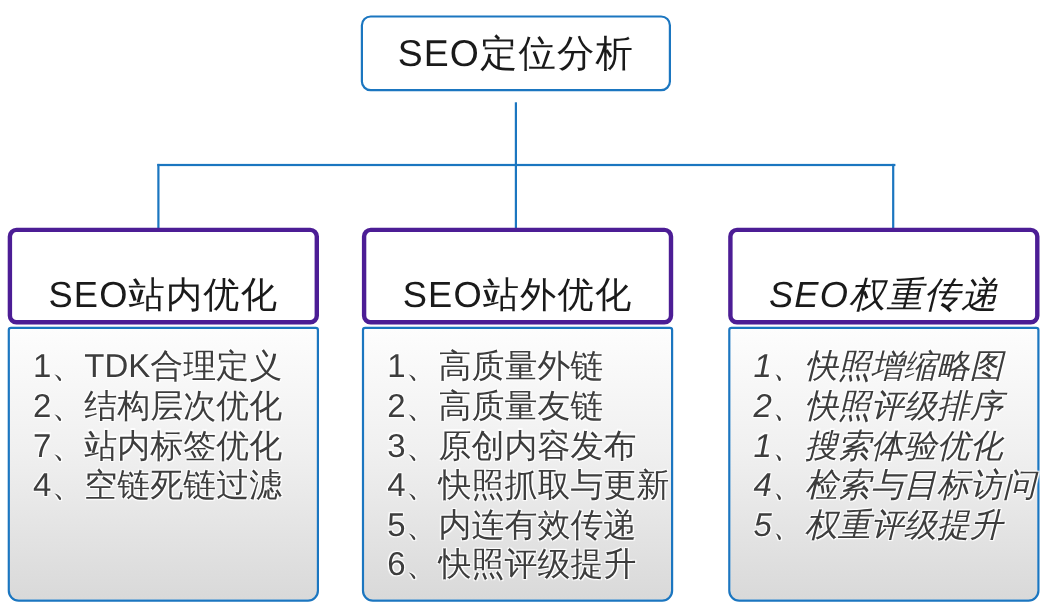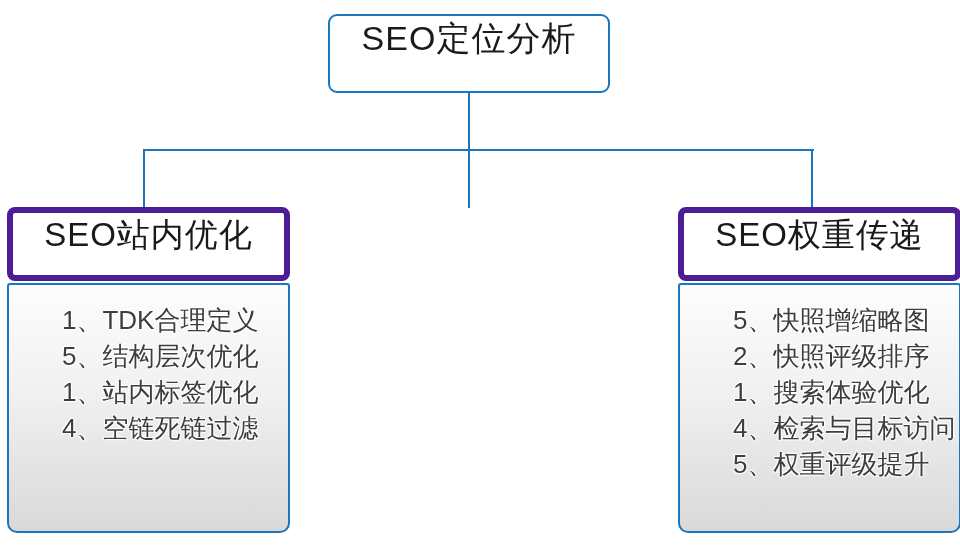--- a/index.html
+++ b/index.html
@@ -12,26 +12,27 @@
     position: relative;
     width: 960px;
     height: 550px;
     background: #ffffff;
     overflow: hidden;
   }
   
   .root-box {
     position: absolute;
     left: 328px; top: 14px;
-    width: 282px; height: 79px;
+    width: 282px; height: 69px;
     box-sizing: border-box;
     background: #ffffff;
     border: 2px solid #1b76c0;
     border-radius: 9px;
     display: flex;
+    align-items: center;
     justify-content: center;
     font-size: 34px;
     color: #1a1a1a;
     letter-spacing: 1px;
   }
   
   .line {
     position: absolute;
     background: #1b76c0;
   }
@@ -41,51 +42,50 @@
   .line-drop-m    { left: 468px; top: 149px; width: 2px;   height: 59px; }
   .line-drop-r    { left: 811px; top: 149px; width: 2px;   height: 59px; }
   
   .col {
     position: absolute;
     top: 207px;
     width: 283px;
   }
   .col-1 { left: 7px; }
   .col-2 { left: 329px; }
-  .col-3 { left: 678px; }
+  .col-3 { left: 662px; font-style: italic; }
   .col-header {
     box-sizing: border-box;
-    width: 283px; height: 74px;
+    width: 283px; height: 88px;
     background: #ffffff;
-    border: 6px solid #4c1d95;
+    border: 4px solid #4c1d95;
     border-radius: 8px;
     display: flex;
-    align-items: flex-start;
+    align-items: flex-end;
     justify-content: center;
     font-size: 33px;
     color: #1a1a1a;
     letter-spacing: 1px;
   }
   .col-panel {
     box-sizing: border-box;
     margin-top: 2px;
     width: 283px; height: 250px;
     background: linear-gradient(to bottom, #fdfdfd 0%, #f0f0f0 45%, #d9d9d9 100%);
     border: 2px solid #1b76c0;
     border-radius: 3px 3px 10px 10px;
     padding: 17px 10px 0 21px;
   }
   .item {
     height: 36px;
     line-height: 36px;
-    font-size: 26px;
+    font-size: 30px;
     color: #3d3d3d;
     white-space: nowrap;
     text-shadow: 1px 1px 1px #ffffff, -1px -1px 1px #ffffff, 1px -1px 1px #ffffff, -1px 1px 1px #ffffff;
-    margin-left: 32px;
   }
 </style>
 </head>
 <body>
 
 <div class="canvas">
 
   <div class="root-box">
     <span>SEO定位分析</span>
   </div>
@@ -95,33 +95,46 @@
   <div class="line line-drop-l"></div>
   <div class="line line-drop-m"></div>
   <div class="line line-drop-r"></div>
 
   <div class="col col-1">
     <div class="col-header">
       <span>SEO站内优化</span>
     </div>
     <div class="col-panel">
       <div class="item">1、TDK合理定义</div>
-      <div class="item">5、结构层次优化</div>
-      <div class="item">1、站内标签优化</div>
+      <div class="item">2、结构层次优化</div>
+      <div class="item">7、站内标签优化</div>
       <div class="item">4、空链死链过滤</div>
     </div>
   </div>
 
+  <div class="col col-2">
+    <div class="col-header">
+      <span>SEO站外优化</span>
+    </div>
+    <div class="col-panel">
+      <div class="item">1、高质量外链</div>
+      <div class="item">2、高质量友链</div>
+      <div class="item">3、原创内容发布</div>
+      <div class="item">4、快照抓取与更新</div>
+      <div class="item">5、内连有效传递</div>
+      <div class="item">6、快照评级提升</div>
+    </div>
+  </div>
 
   <div class="col col-3">
     <div class="col-header">
       <span>SEO权重传递</span>
     </div>
     <div class="col-panel">
-      <div class="item">5、快照增缩略图</div>
+      <div class="item">1、快照增缩略图</div>
       <div class="item">2、快照评级排序</div>
       <div class="item">1、搜索体验优化</div>
       <div class="item">4、检索与目标访问</div>
       <div class="item">5、权重评级提升</div>
     </div>
   </div>
 
 </div>
 
 </body></html>

